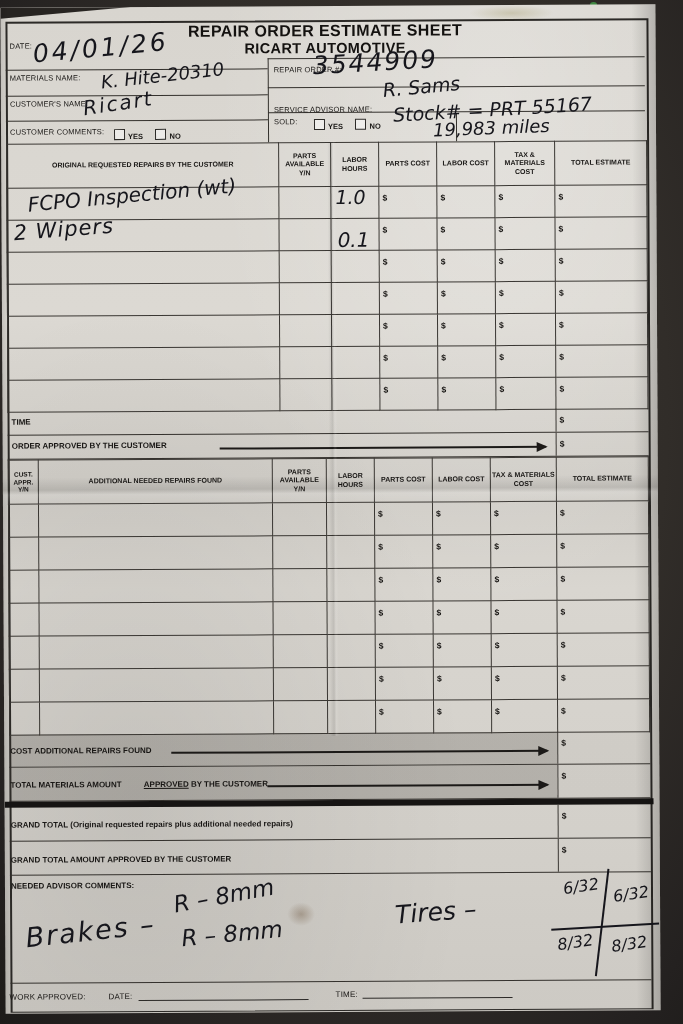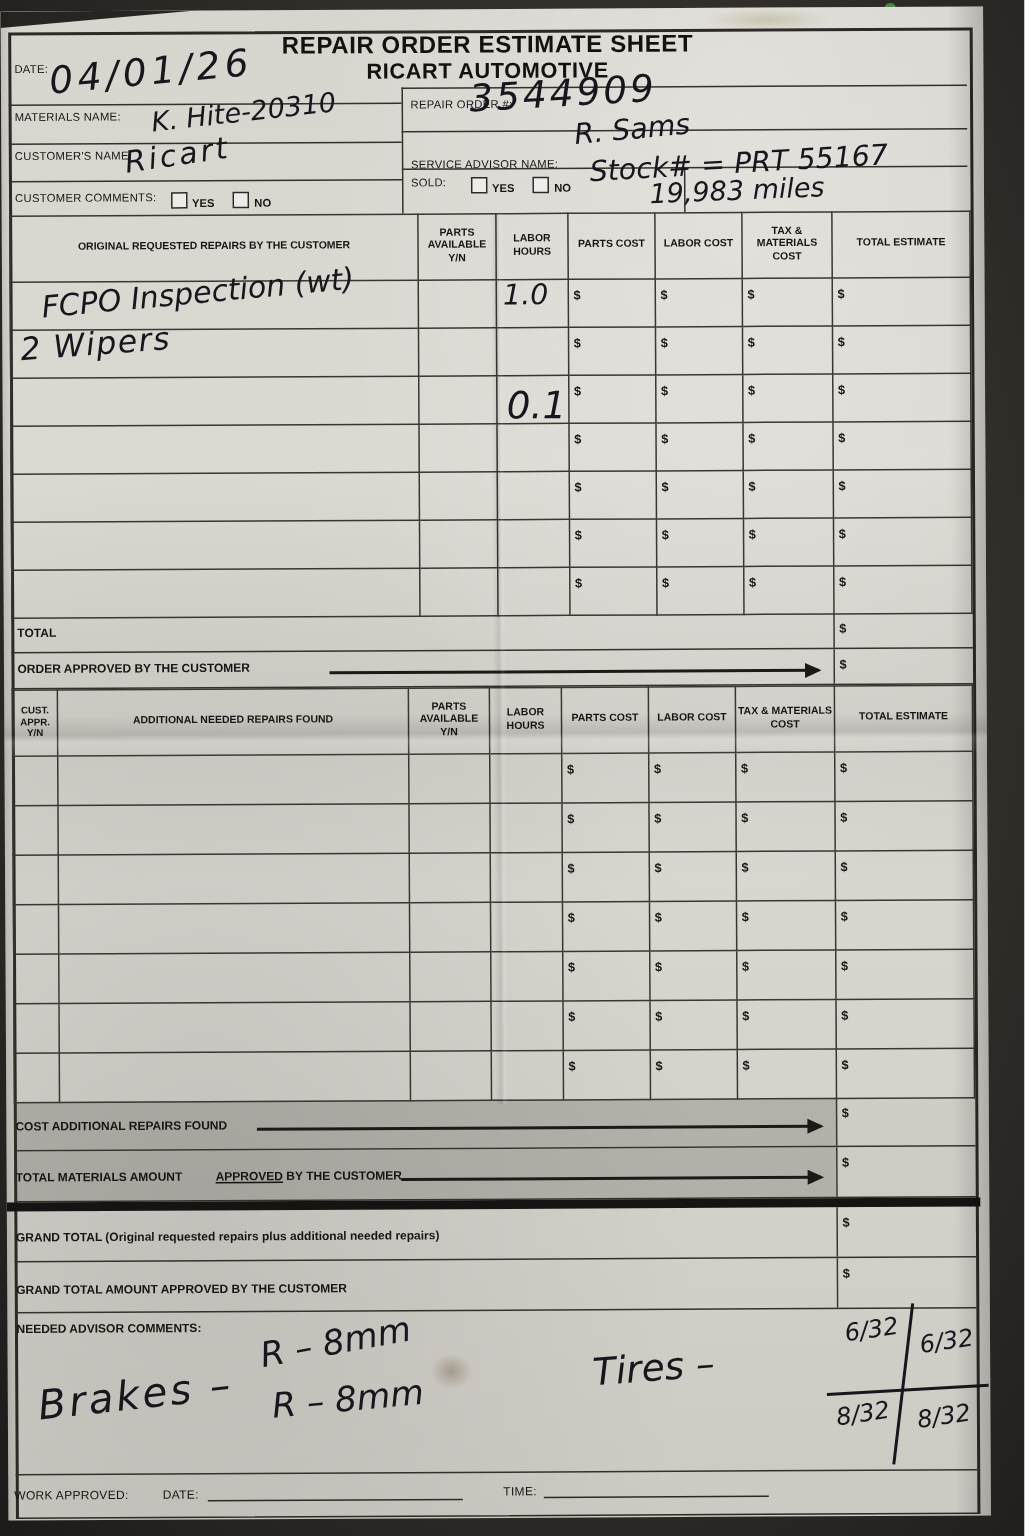--- a/index.html
+++ b/index.html
@@ -189,21 +189,21 @@
             <td></td>
             <td><span class="d">$</span></td>
             <td><span class="d">$</span></td>
             <td><span class="d">$</span></td>
             <td><span class="d">$</span></td>
           </tr>
     </tbody>
       </table>
 
     <div class="totrow" style="top:404px;height:24px;">
-      <span class="rowlabel">TOTAL</span>
+      <span class="rowlabel">TIME</span>
       <div class="dcell"><span class="d">$</span></div>
     </div>
 
     <div class="totrow" style="top:428px;height:24px;">
       <span class="rowlabel">ORDER APPROVED BY THE CUSTOMER</span>
       <div class="arrow" style="left:212px;top:13px;width:326px;"></div>
       <div class="dcell"><span class="d">$</span></div>
     </div>
 
     <table class="grid" style="left:5px;top:452px;width:641px;">
@@ -339,21 +339,21 @@
     <div class="hand" style="left:312px;top:42px;font-size:25px;letter-spacing:2px;transform:rotate(-3deg);">3544909</div>
     <div class="hand" style="left:100px;top:58px;font-size:18px;transform:rotate(-6deg);">K. Hite-20310</div>
     <div class="hand" style="left:382px;top:70px;font-size:19px;transform:rotate(-5deg);">R. Sams</div>
     <div class="hand" style="left:82px;top:84px;font-size:20px;transform:rotate(-8deg);letter-spacing:2px;">Ricart</div>
     <div class="hand" style="left:392px;top:93px;font-size:19px;transform:rotate(-3deg);">Stock# = PRT 55167</div>
     <div class="hand" style="left:432px;top:112px;font-size:18px;transform:rotate(-2deg);">19,983 miles</div>
 
     <div class="hand" style="left:26px;top:176px;font-size:20px;transform:rotate(-5deg);">FCPO Inspection (wt)</div>
     <div class="hand" style="left:334px;top:180px;font-size:19px;">1.0</div>
     <div class="hand" style="left:12px;top:210px;font-size:21px;transform:rotate(-4deg);letter-spacing:1px;">2 Wipers</div>
-    <div class="hand" style="left:336px;top:222px;font-size:25px;margin-top:28px;">0.1</div>
+    <div class="hand" style="left:336px;top:222px;font-size:20px;">0.1</div>
 
     <div class="hand" style="left:20px;top:908px;font-size:27px;transform:rotate(-6deg);letter-spacing:2px;">Brakes –</div>
     <div class="hand" style="left:168px;top:876px;font-size:23px;transform:rotate(-10deg);">R – 8mm</div>
     <div class="hand" style="left:176px;top:914px;font-size:23px;transform:rotate(-5deg);">R – 8mm</div>
     <div class="hand" style="left:390px;top:892px;font-size:25px;transform:rotate(-4deg);">Tires –</div>
 
     <div style="position:absolute;left:550px;top:866px;width:104px;height:110px;">
       <div class="treadline" style="left:-4px;top:55px;width:108px;height:2px;transform:rotate(-3deg);"></div>
       <div class="treadline" style="left:46px;top:-2px;width:2px;height:108px;transform:rotate(7deg);"></div>
       <div class="hand" style="left:8px;top:6px;font-size:16px;transform:rotate(-8deg);">6/32</div>

